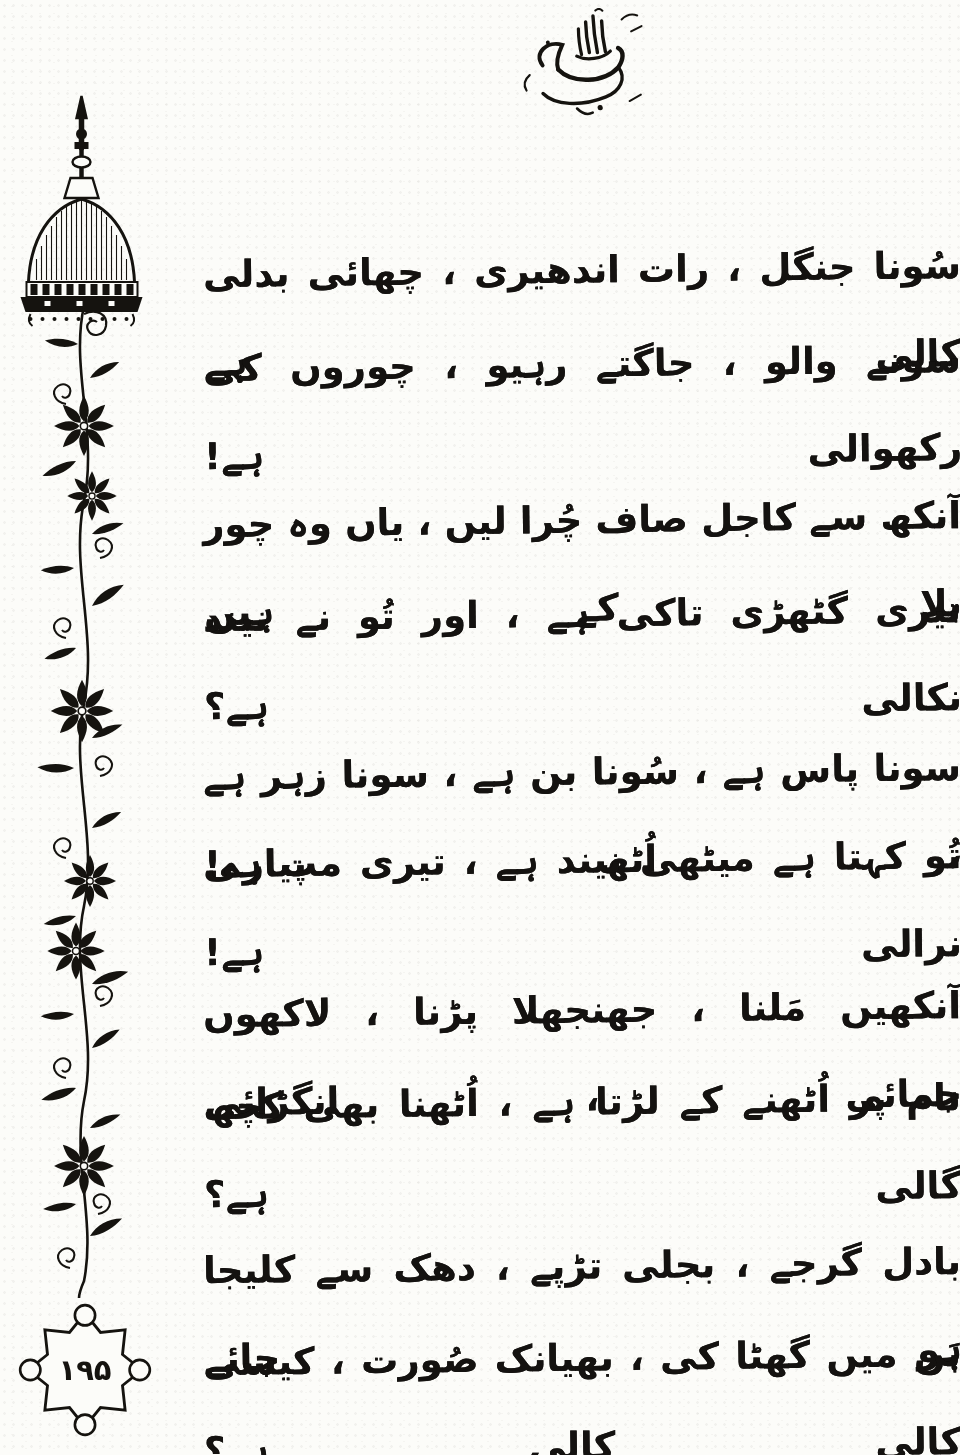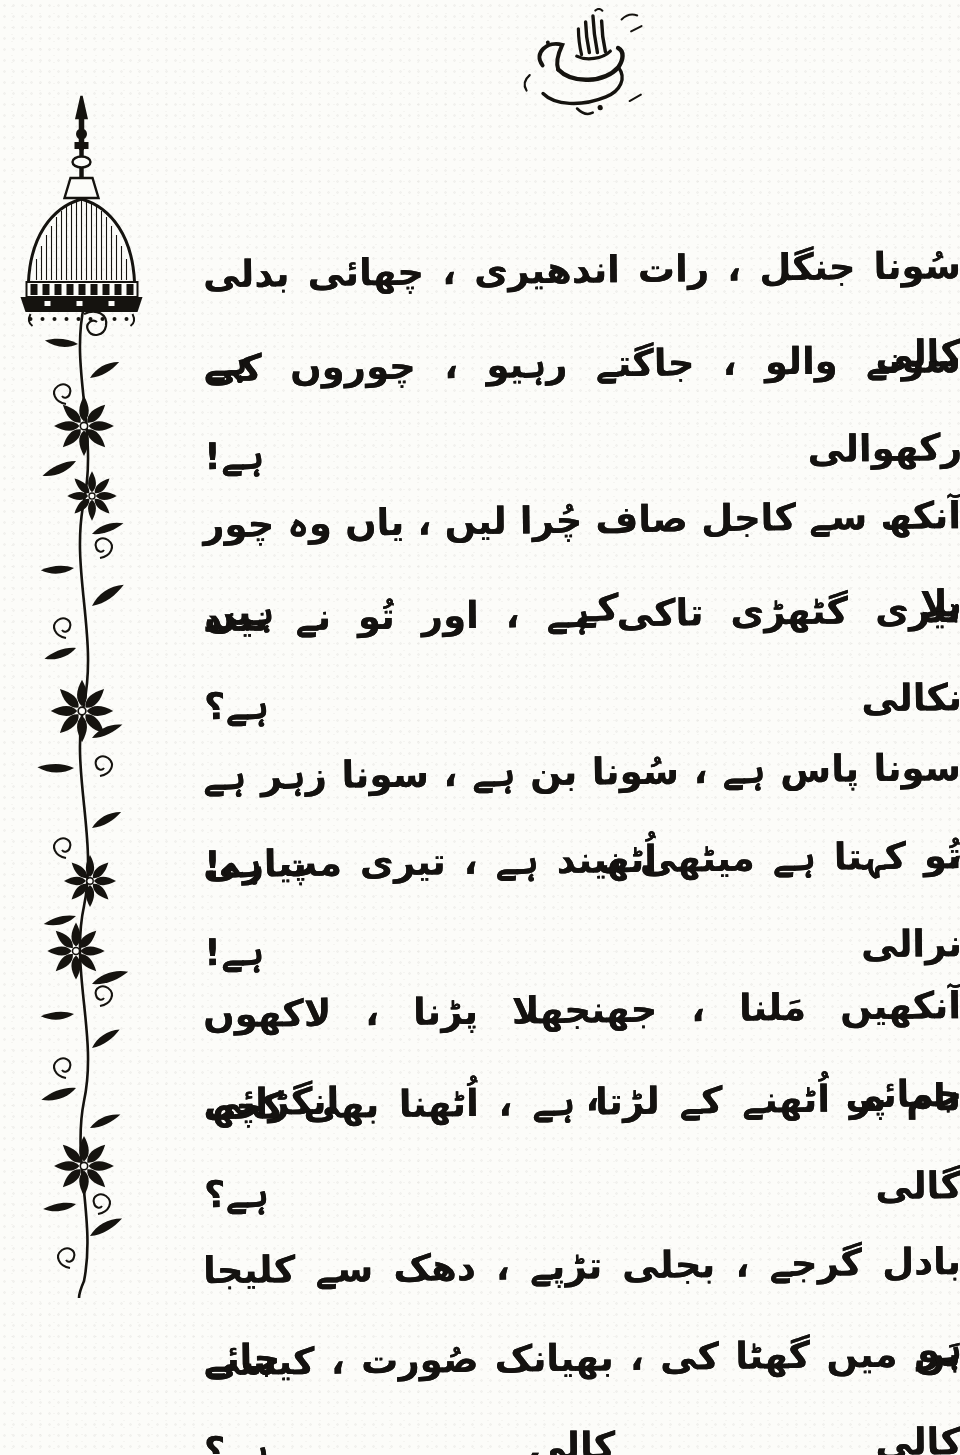--- a/index.html
+++ b/index.html
@@ -188,20 +188,30 @@
     <use href="#crl" transform="translate(74,252) scale(-1,1)"></use>
     <use href="#crl" transform="translate(40,332)"></use>
     <use href="#crl" transform="translate(74,470) scale(-1,1)"></use>
     <use href="#crl" transform="translate(40,552)"></use>
     <use href="#crl" transform="translate(74,700) scale(-1,1)"></use>
     <use href="#crl" transform="translate(40,772)"></use>
     <use href="#crl" transform="translate(72,908) scale(-1,1)"></use>
     <use href="#crl" transform="translate(44,962)"></use>
   </svg>
 
+  <div class="page-num-wrap">
+    <svg viewBox="0 0 140 150" aria-hidden="true">
+      <polygon points="70,19 85.3,38 109.6,35.4 107,59.7 126,75 107,90.3 109.6,114.6 85.3,112 70,131 54.7,112 30.4,114.6 33,90.3 14,75 33,59.7 30.4,35.4 54.7,38" fill="#fcfcf9" stroke="#15130f" stroke-width="2.8" stroke-linejoin="miter"></polygon>
+      <circle cx="70" cy="21" r="10" fill="#fcfcf9" stroke="#15130f" stroke-width="2.6"></circle>
+      <circle cx="70" cy="129" r="10" fill="#fcfcf9" stroke="#15130f" stroke-width="2.6"></circle>
+      <circle cx="16" cy="75" r="10" fill="#fcfcf9" stroke="#15130f" stroke-width="2.6"></circle>
+      <circle cx="124" cy="75" r="10" fill="#fcfcf9" stroke="#15130f" stroke-width="2.6"></circle>
+    </svg>
+    <div class="page-num">۱۹۵</div>
+  </div>
 
   <div class="poem">
     <div class="misra l1">سُونا جنگل ، رات اندھیری ، چھائی بدلی کالی ہے</div>
     <div class="misra l2">سونے والو ، جاگتے رہیو ، چوروں کی رکھوالی ہے!</div>
     <div class="misra l3">آنکھ سے کاجل صاف چُرا لیں ، یاں وہ چور بلا کے ہیں</div>
     <div class="misra l4">تیری گٹھڑی تاکی ہے ، اور تُو نے نیند نکالی ہے؟</div>
     <div class="misra l5">سونا پاس ہے ، سُونا بن ہے ، سونا زہر ہے ، اُٹھ پیارے!</div>
     <div class="misra l6">تُو کہتا ہے میٹھی نیند ہے ، تیری مت ہی نرالی ہے!</div>
     <div class="misra l7">آنکھیں مَلنا ، جھنجھلا پڑنا ، لاکھوں جمائی ، انگڑائی</div>
     <div class="misra l8">نام پر اُٹھنے کے لڑتا ہے ، اُٹھنا بھی کچھ گالی ہے؟</div>

